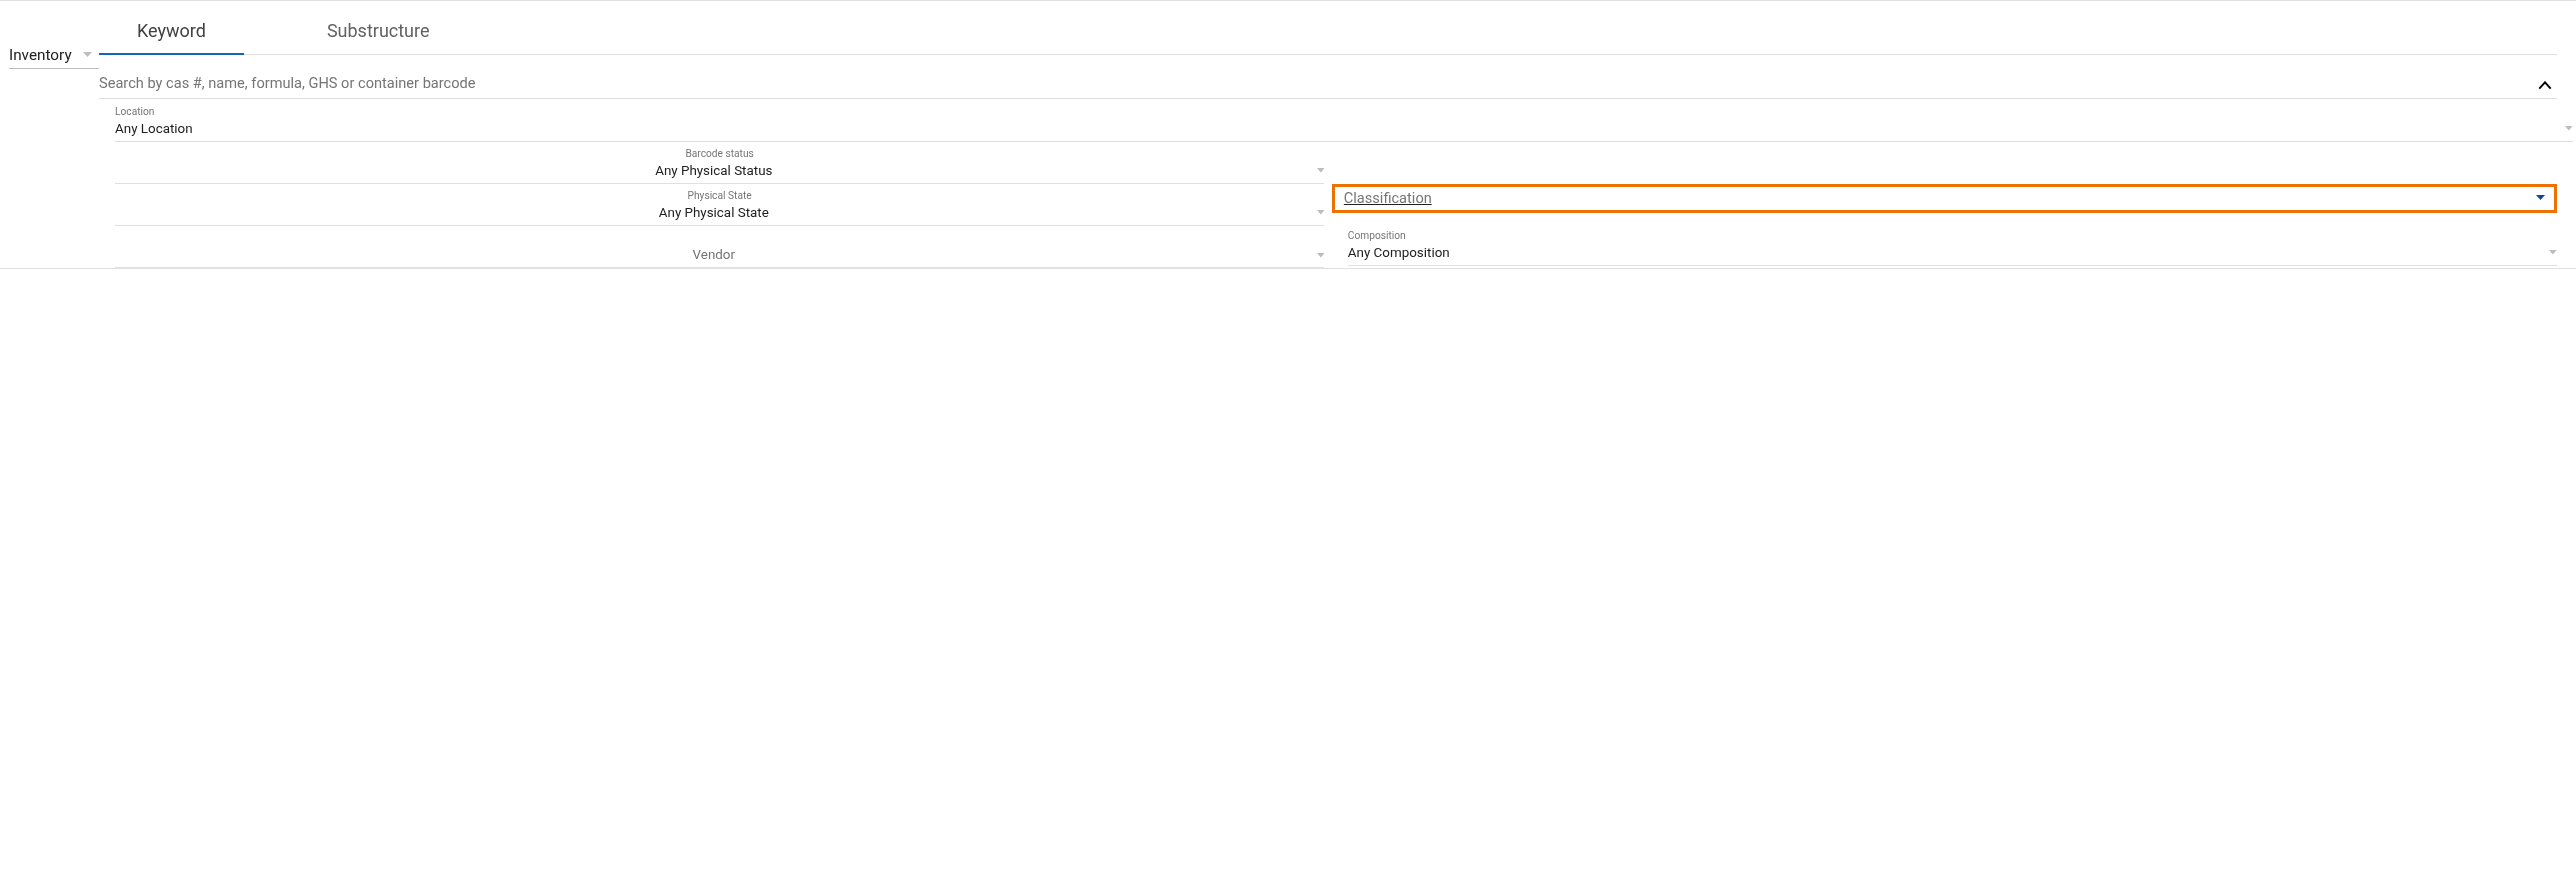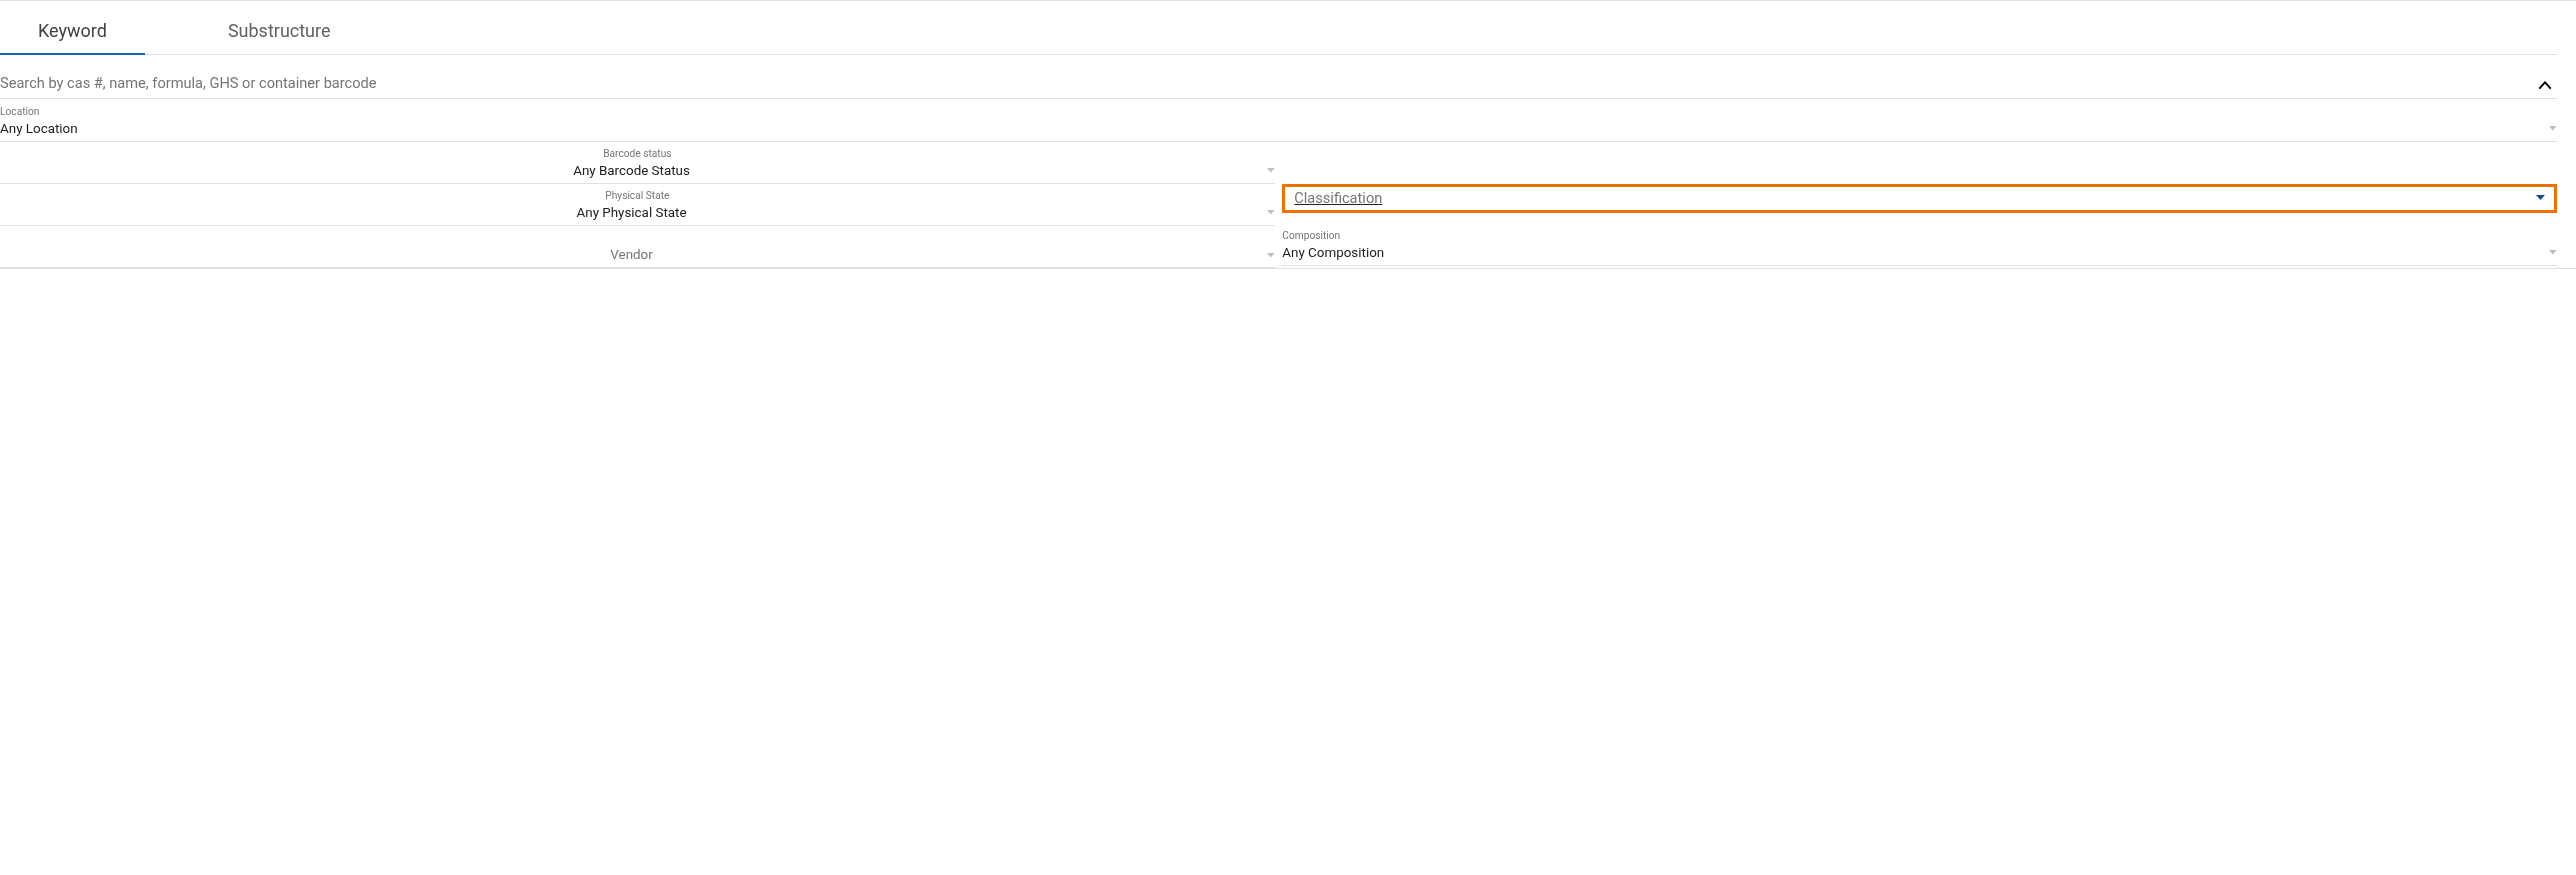--- a/index.html
+++ b/index.html
@@ -79,20 +79,21 @@
     .collapse-btn {
       padding: 5.1px;
       cursor: pointer;
     }
     .filters {
       display: flex;
       flex-direction: column;
     }
     .filter-field {
       border-bottom: 0.6px solid #e0e0e0;
+      margin-left: 16px;
     }
     .filter-label {
       font-size: 10.2px;
       color: #757575;
       padding-top: 6.4px;
       padding-bottom: 1.3px;
     }
     .filter-value-row {
       display: flex;
       align-items: center;
@@ -150,20 +151,30 @@
     }
     .left-stack .vendor-row {
       margin-top: 19px;
     }
   </style>
 </head>
 <body>
 
 <div class="container">
 
+  <div class="sidebar">
+    <div class="scope-dropdown">
+      <span class="label">Inventory</span>
+      <span class="chevron-down-grey">
+        <svg width="9" height="6.4" viewBox="0 0 14 10">
+            <polygon points="0,0 14,0 7,8"></polygon>
+          </svg>
+      </span>
+    </div>
+  </div>
 
   <div class="main">
 
     <div class="tabs">
       <div class="tab active">
         <span>Keyword</span>
       </div>
       <div class="tab">
         <span>Substructure</span>
       </div>
@@ -192,21 +203,21 @@
               </svg>
           </span>
         </div>
       </div>
 
       <div class="row">
         <div class="col">
           <div class="filter-field">
             <div class="filter-label">Barcode status</div>
             <div class="filter-value-row">
-              <div class="filter-value">Any Barcode Status</div>
+              <div class="filter-value">Any Physical Status</div>
               <span class="chevron-down-grey">
                 <svg width="7.6" height="5.7" viewBox="0 0 12 9">
                     <polygon points="0,0 12,0 6,7"></polygon>
                   </svg>
               </span>
             </div>
           </div>
         </div>
         <div class="col-right"></div>
       </div>

